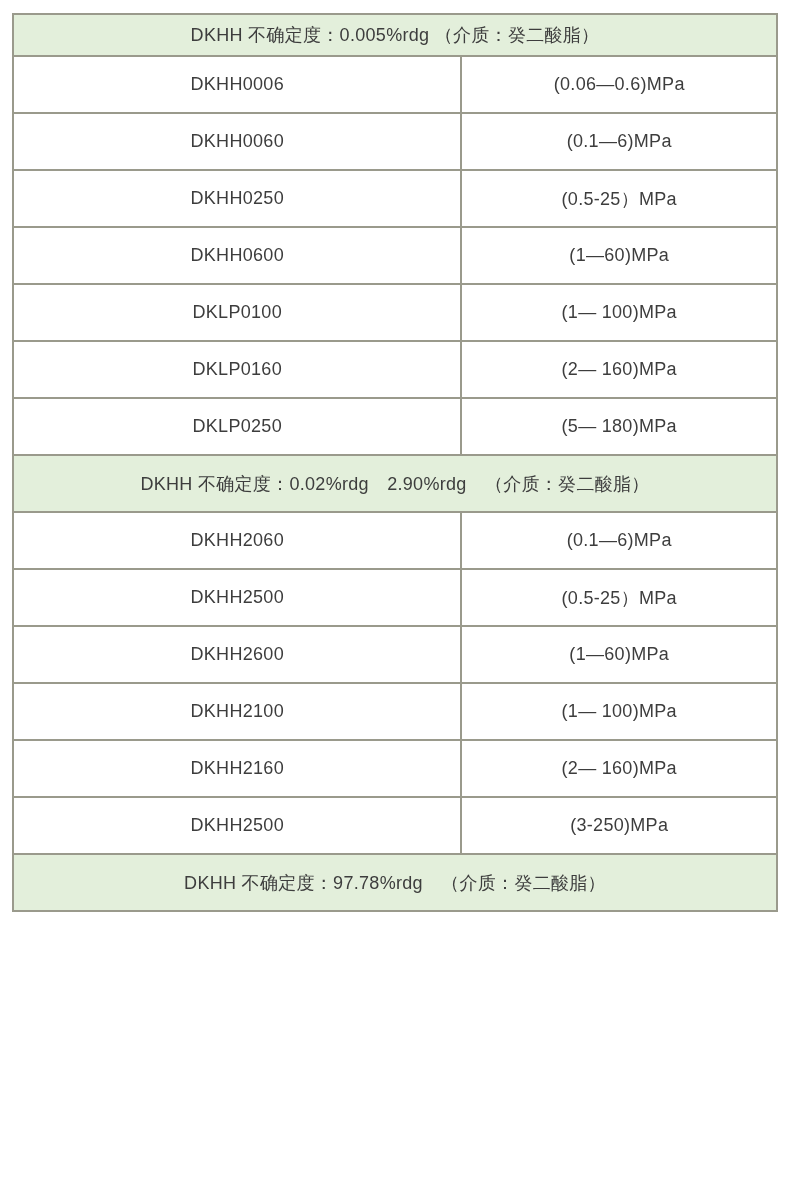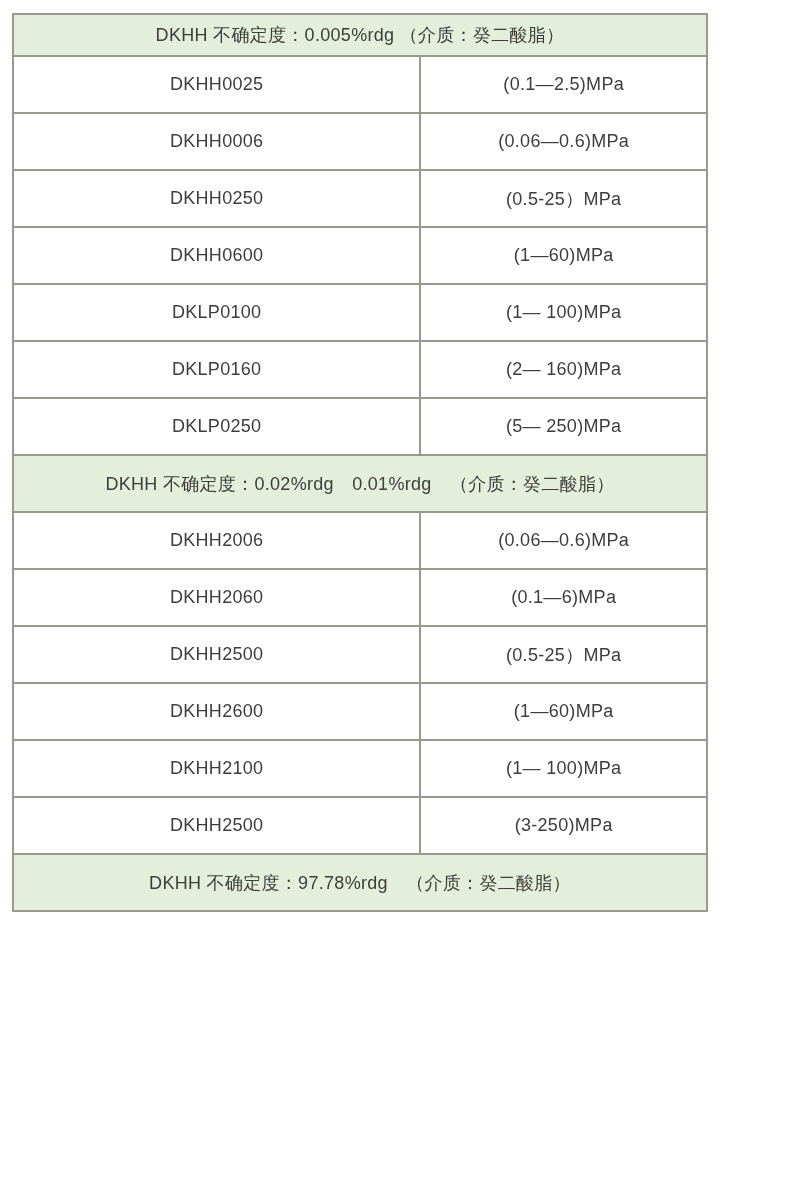--- a/index.html
+++ b/index.html
@@ -8,21 +8,21 @@
     background: #ffffff;
     width: 800px;
     height: 1200px;
     overflow: hidden;
     font-family: "Liberation Sans", "DejaVu Sans", sans-serif;
   }
   .table-wrap {
     position: absolute;
     left: 12px;
     top: 13px;
-    width: 696px;
+    width: 766px;
   }
   table.spec-table {
     width: 100%;
     border-collapse: collapse;
     table-layout: fixed;
     border: 2px solid #8f8f81;
     font-size: 18px;
     color: #3d3d3d;
   }
   table.spec-table td {
@@ -52,71 +52,71 @@
   <table class="spec-table">
     <colgroup>
       <col class="model-col">
       <col class="range-col">
     </colgroup>
     <tbody>
         <tr class="section-header first">
           <td colspan="2">DKHH 不确定度：0.005%rdg （介质：癸二酸脂）</td>
         </tr>
         <tr>
-          <td>DKHH0025</td>
-          <td>(0.1—2.5)MPa</td>
+          <td>DKHH0006</td>
+          <td>(0.06—0.6)MPa</td>
         </tr>
         <tr>
-          <td>DKHH0006</td>
-          <td>(0.06—0.6)MPa</td>
+          <td>DKHH0060</td>
+          <td>(0.1—6)MPa</td>
         </tr>
         <tr>
           <td>DKHH0250</td>
           <td>(0.5-25）MPa</td>
         </tr>
         <tr>
           <td>DKHH0600</td>
           <td>(1—60)MPa</td>
         </tr>
         <tr>
           <td>DKLP0100</td>
           <td>(1— 100)MPa</td>
         </tr>
         <tr>
           <td>DKLP0160</td>
           <td>(2— 160)MPa</td>
         </tr>
         <tr>
           <td>DKLP0250</td>
-          <td>(5— 250)MPa</td>
+          <td>(5— 180)MPa</td>
         </tr>
         <tr class="section-header">
-          <td colspan="2">DKHH 不确定度：0.02%rdg　0.01%rdg　（介质：癸二酸脂）</td>
-        </tr>
-        <tr>
-          <td>DKHH2006</td>
-          <td>(0.06—0.6)MPa</td>
+          <td colspan="2">DKHH 不确定度：0.02%rdg　2.90%rdg　（介质：癸二酸脂）</td>
         </tr>
         <tr>
           <td>DKHH2060</td>
           <td>(0.1—6)MPa</td>
         </tr>
         <tr>
           <td>DKHH2500</td>
           <td>(0.5-25）MPa</td>
         </tr>
         <tr>
           <td>DKHH2600</td>
           <td>(1—60)MPa</td>
         </tr>
         <tr>
           <td>DKHH2100</td>
           <td>(1— 100)MPa</td>
         </tr>
         <tr>
+          <td>DKHH2160</td>
+          <td>(2— 160)MPa</td>
+        </tr>
+        <tr>
           <td>DKHH2500</td>
           <td>(3-250)MPa</td>
         </tr>
         <tr class="section-header">
           <td colspan="2">DKHH 不确定度：97.78%rdg　（介质：癸二酸脂）</td>
         </tr>
       </tbody>
   </table>
 </div>
 

